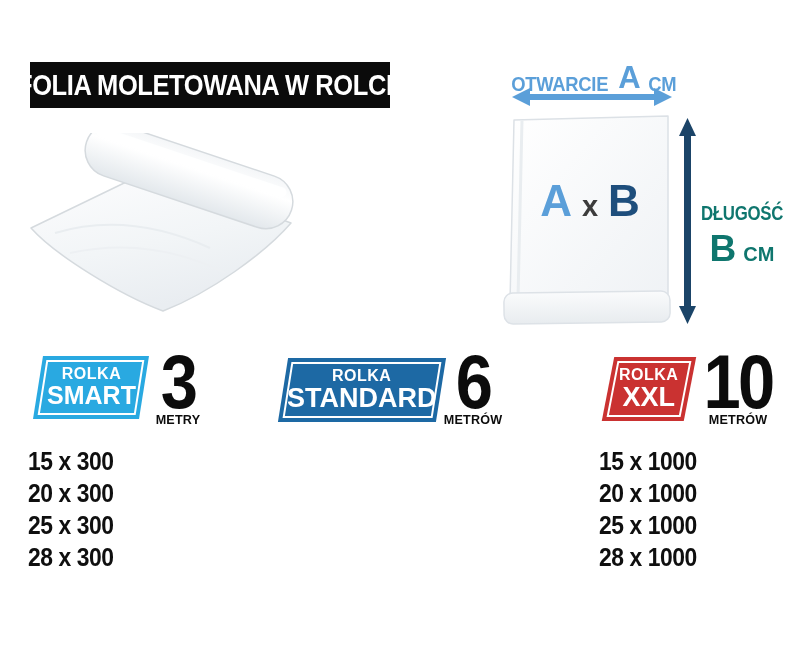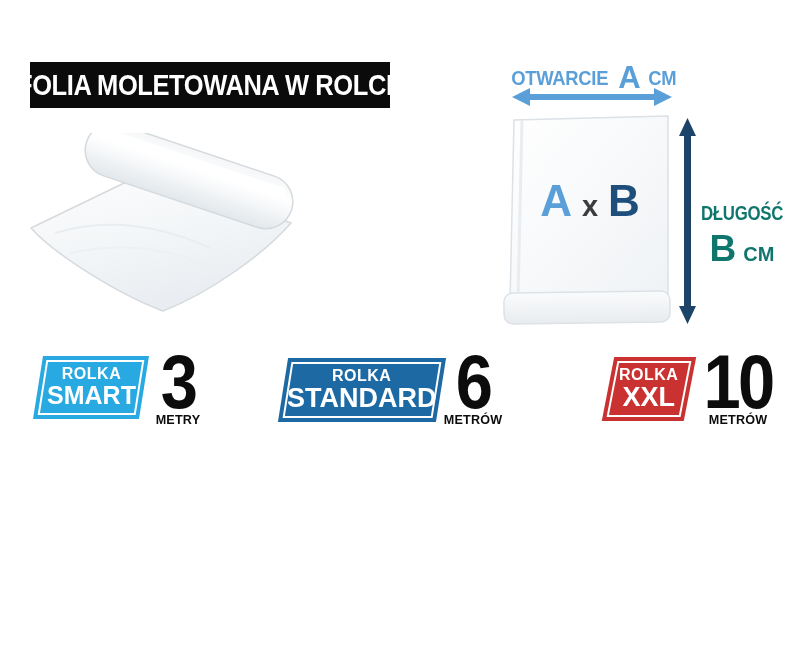--- a/index.html
+++ b/index.html
@@ -19,21 +19,21 @@
   .banner-text {
     color: #ffffff; font-size: 30px; font-weight: bold; white-space: nowrap;
     transform: scaleX(0.85); letter-spacing: -0.5px;
   }
   
   .roll-img { position: absolute; left: 25px; top: 133px; width: 280px; height: 185px; }
   .diagram-svg { position: absolute; left: 480px; top: 50px; width: 320px; height: 290px; }
   
   .opening-label {
     position: absolute; left: 502px; top: 60px; width: 180px;
-    display: flex; align-items: center; justify-content: center; gap: 6px;
+    display: flex; align-items: flex-end; justify-content: center; gap: 6px;
     color: #5b9fd9; font-weight: bold; white-space: nowrap;
   }
   .opening-label .sm { font-size: 20px; transform: scaleX(0.92); letter-spacing: -0.3px; }
   .opening-label .lg { font-size: 31px; }
   .axb-label {
     position: absolute; left: 511px; top: 176px; width: 158px;
     display: flex; align-items: baseline; justify-content: center; gap: 10px;
     font-weight: bold; white-space: nowrap;
   }
   .axb-label .a { color: #5b9fd9; font-size: 44px; }
@@ -206,17 +206,29 @@
         <div class="badge-line1">ROLKA</div>
         <div class="badge-line2">XXL</div>
       </div>
     </div>
   </div>
   <div class="num-block num-xxl">
     <div class="num">10</div>
     <div class="num-unit">METRÓW</div>
   </div>
 
-
-
-
+  <div class="size-col col-smart">
+    <div class="size-row">15 x 300</div>
+    <div class="size-row">20 x 300</div>
+    <div class="size-row">25 x 300</div>
+    <div class="size-row">28 x 300</div>
+  </div>
+
+
+
+  <div class="size-col col-xxl">
+    <div class="size-row">15 x 1000</div>
+    <div class="size-row">20 x 1000</div>
+    <div class="size-row">25 x 1000</div>
+    <div class="size-row">28 x 1000</div>
+  </div>
 
 </div>
 
 </body></html>

